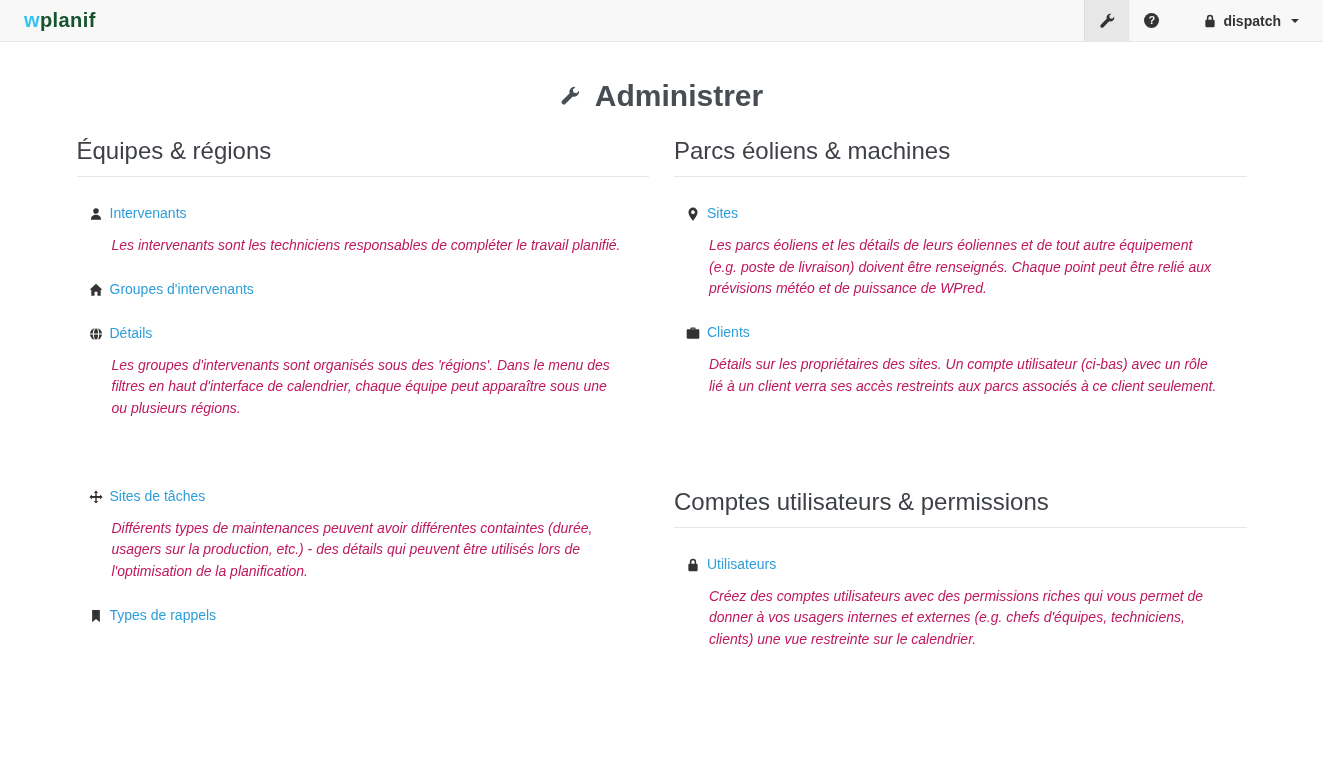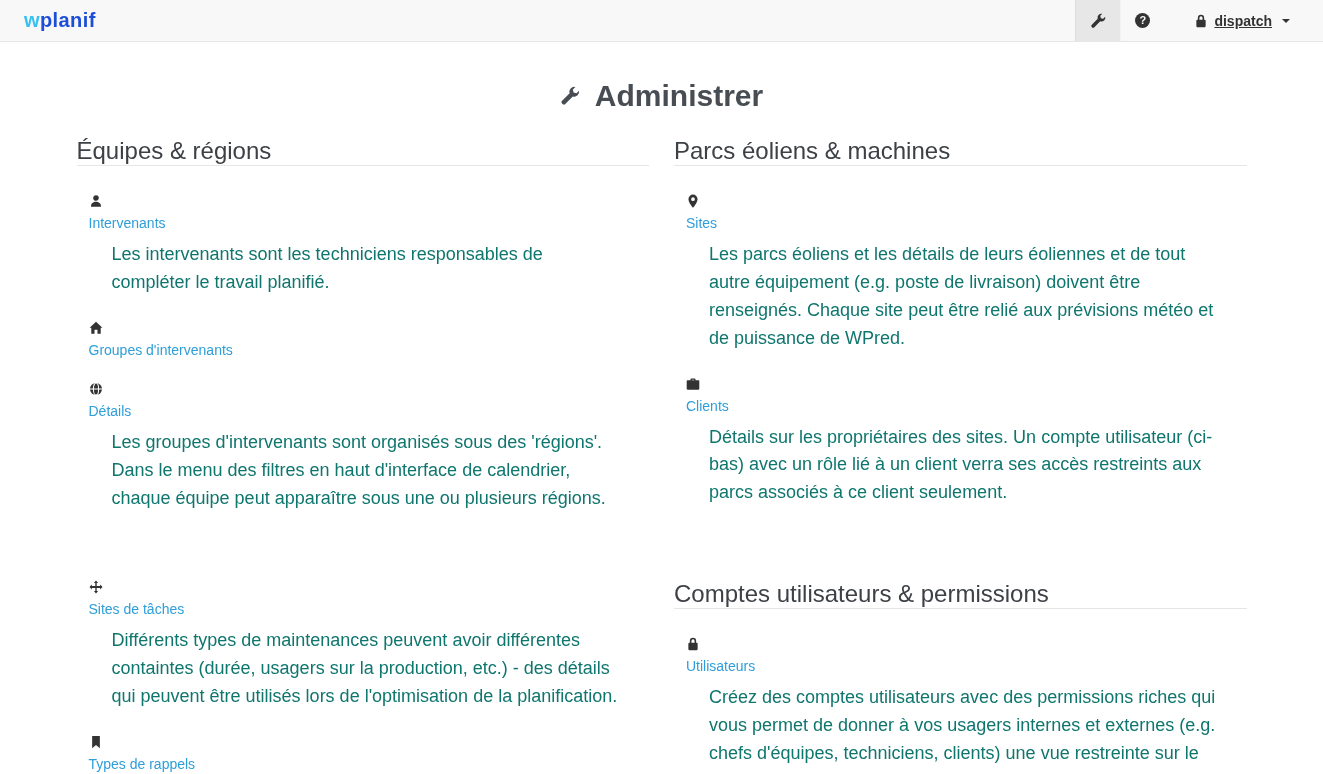--- a/index.html
+++ b/index.html
@@ -20,22 +20,22 @@
     align-items: stretch;
     justify-content: space-between;
   }
   .navbar-logo {
     display: flex; align-items: center;
     padding: 0 16px 0 24px;
     font-size: 20px; font-weight: 700; letter-spacing: 0.4px;
     cursor: pointer;
   }
   .logo-accent { color: #35c2f2; }
-  .logo-rest { color: #1d4ed8; }
-  .nav-right { display: flex; align-items: stretch; padding-right: 19px; text-decoration: underline; }
+  .logo-rest { color: #14532d; }
+  .nav-right { display: flex; align-items: stretch; padding-right: 10px; }
   .nav-btn {
     display: flex; align-items: center;
     padding: 0 14px;
     cursor: pointer;
     color: #333;
   }
   .nav-btn.active {
     background: #e7e7e7;
     border-left: 1px solid #ddd;
     border-right: 1px solid #f1f1f1;
@@ -74,40 +74,41 @@
   .grid {
     display: grid;
     grid-template-columns: 1fr 1fr;
     column-gap: 25px;
   }
   .section { margin-bottom: 44px; }
   .section-title {
     margin: 0 0 28px;
     font-size: 24px; font-weight: 400;
     color: #3d4146;
+    padding-bottom: 11px;
     border-bottom: 1px solid #e6e6e6;
   }
   .item { margin-bottom: 24px; }
   .item-link {
-    display: inline-flex; align-items: flex-start; gap: 7px;
+    display: inline-flex; align-items: flex-end; gap: 7px;
     margin-left: 12px;
     font-size: 14px;
     color: #2e9ed9;
     text-decoration: none;
     cursor: pointer;
-    flex-direction: column;
   }
   .item-link .icon { display: inline-flex; }
   .item-link svg { display: block; }
   .item-desc {
     margin: 10px 25px 0 35px;
-    font-size: 18px;
+    font-size: 14px;
     line-height: 1.55;
-    color: #0f766e;
+    color: #be185d;
     max-width: 540px;
+    font-style: italic;
   }
 </style>
 </head>
 <body>
 
 <div class="page">
 
   <div class="navbar">
     <div class="navbar-logo">
       <span class="logo-accent">w</span>
@@ -190,21 +191,21 @@
         <h3 class="section-title">Parcs éoliens &amp; machines</h3>
         <div class="item">
           <a class="item-link">
             <span class="icon">
               <svg width="14" height="14" viewBox="0 0 16 16" fill="#333">
                 <path fill-rule="evenodd" d="M8 .7a5.2 5.2 0 0 1 5.2 5.2c0 3.9-5.2 9.7-5.2 9.7S2.8 9.8 2.8 5.9A5.2 5.2 0 0 1 8 .7zm0 3.1a2.1 2.1 0 1 0 0 4.2 2.1 2.1 0 0 0 0-4.2z"></path>
               </svg>
             </span>
             <span class="item-label">Sites</span>
           </a>
-          <p class="item-desc">Les parcs éoliens et les détails de leurs éoliennes et de tout autre équipement (e.g. poste de livraison) doivent être renseignés. Chaque site peut être relié aux prévisions météo et de puissance de WPred.</p>
+          <p class="item-desc">Les parcs éoliens et les détails de leurs éoliennes et de tout autre équipement (e.g. poste de livraison) doivent être renseignés. Chaque point peut être relié aux prévisions météo et de puissance de WPred.</p>
         </div>
         <div class="item">
           <a class="item-link">
             <span class="icon">
               <svg width="14" height="14" viewBox="0 0 16 16" fill="#333">
                 <path fill-rule="evenodd" d="M6.1 1.7h3.8c.6 0 1 .45 1 1v1h3.3c.6 0 1 .45 1 1v8.8c0 .55-.4 1-1 1H1.8c-.6 0-1-.45-1-1V4.7c0-.55.4-1 1-1h3.3v-1c0-.55.4-1 1-1zm.4 1.4v.6h3v-.6z"></path>
               </svg>
             </span>
             <span class="item-label">Clients</span>
           </a>

